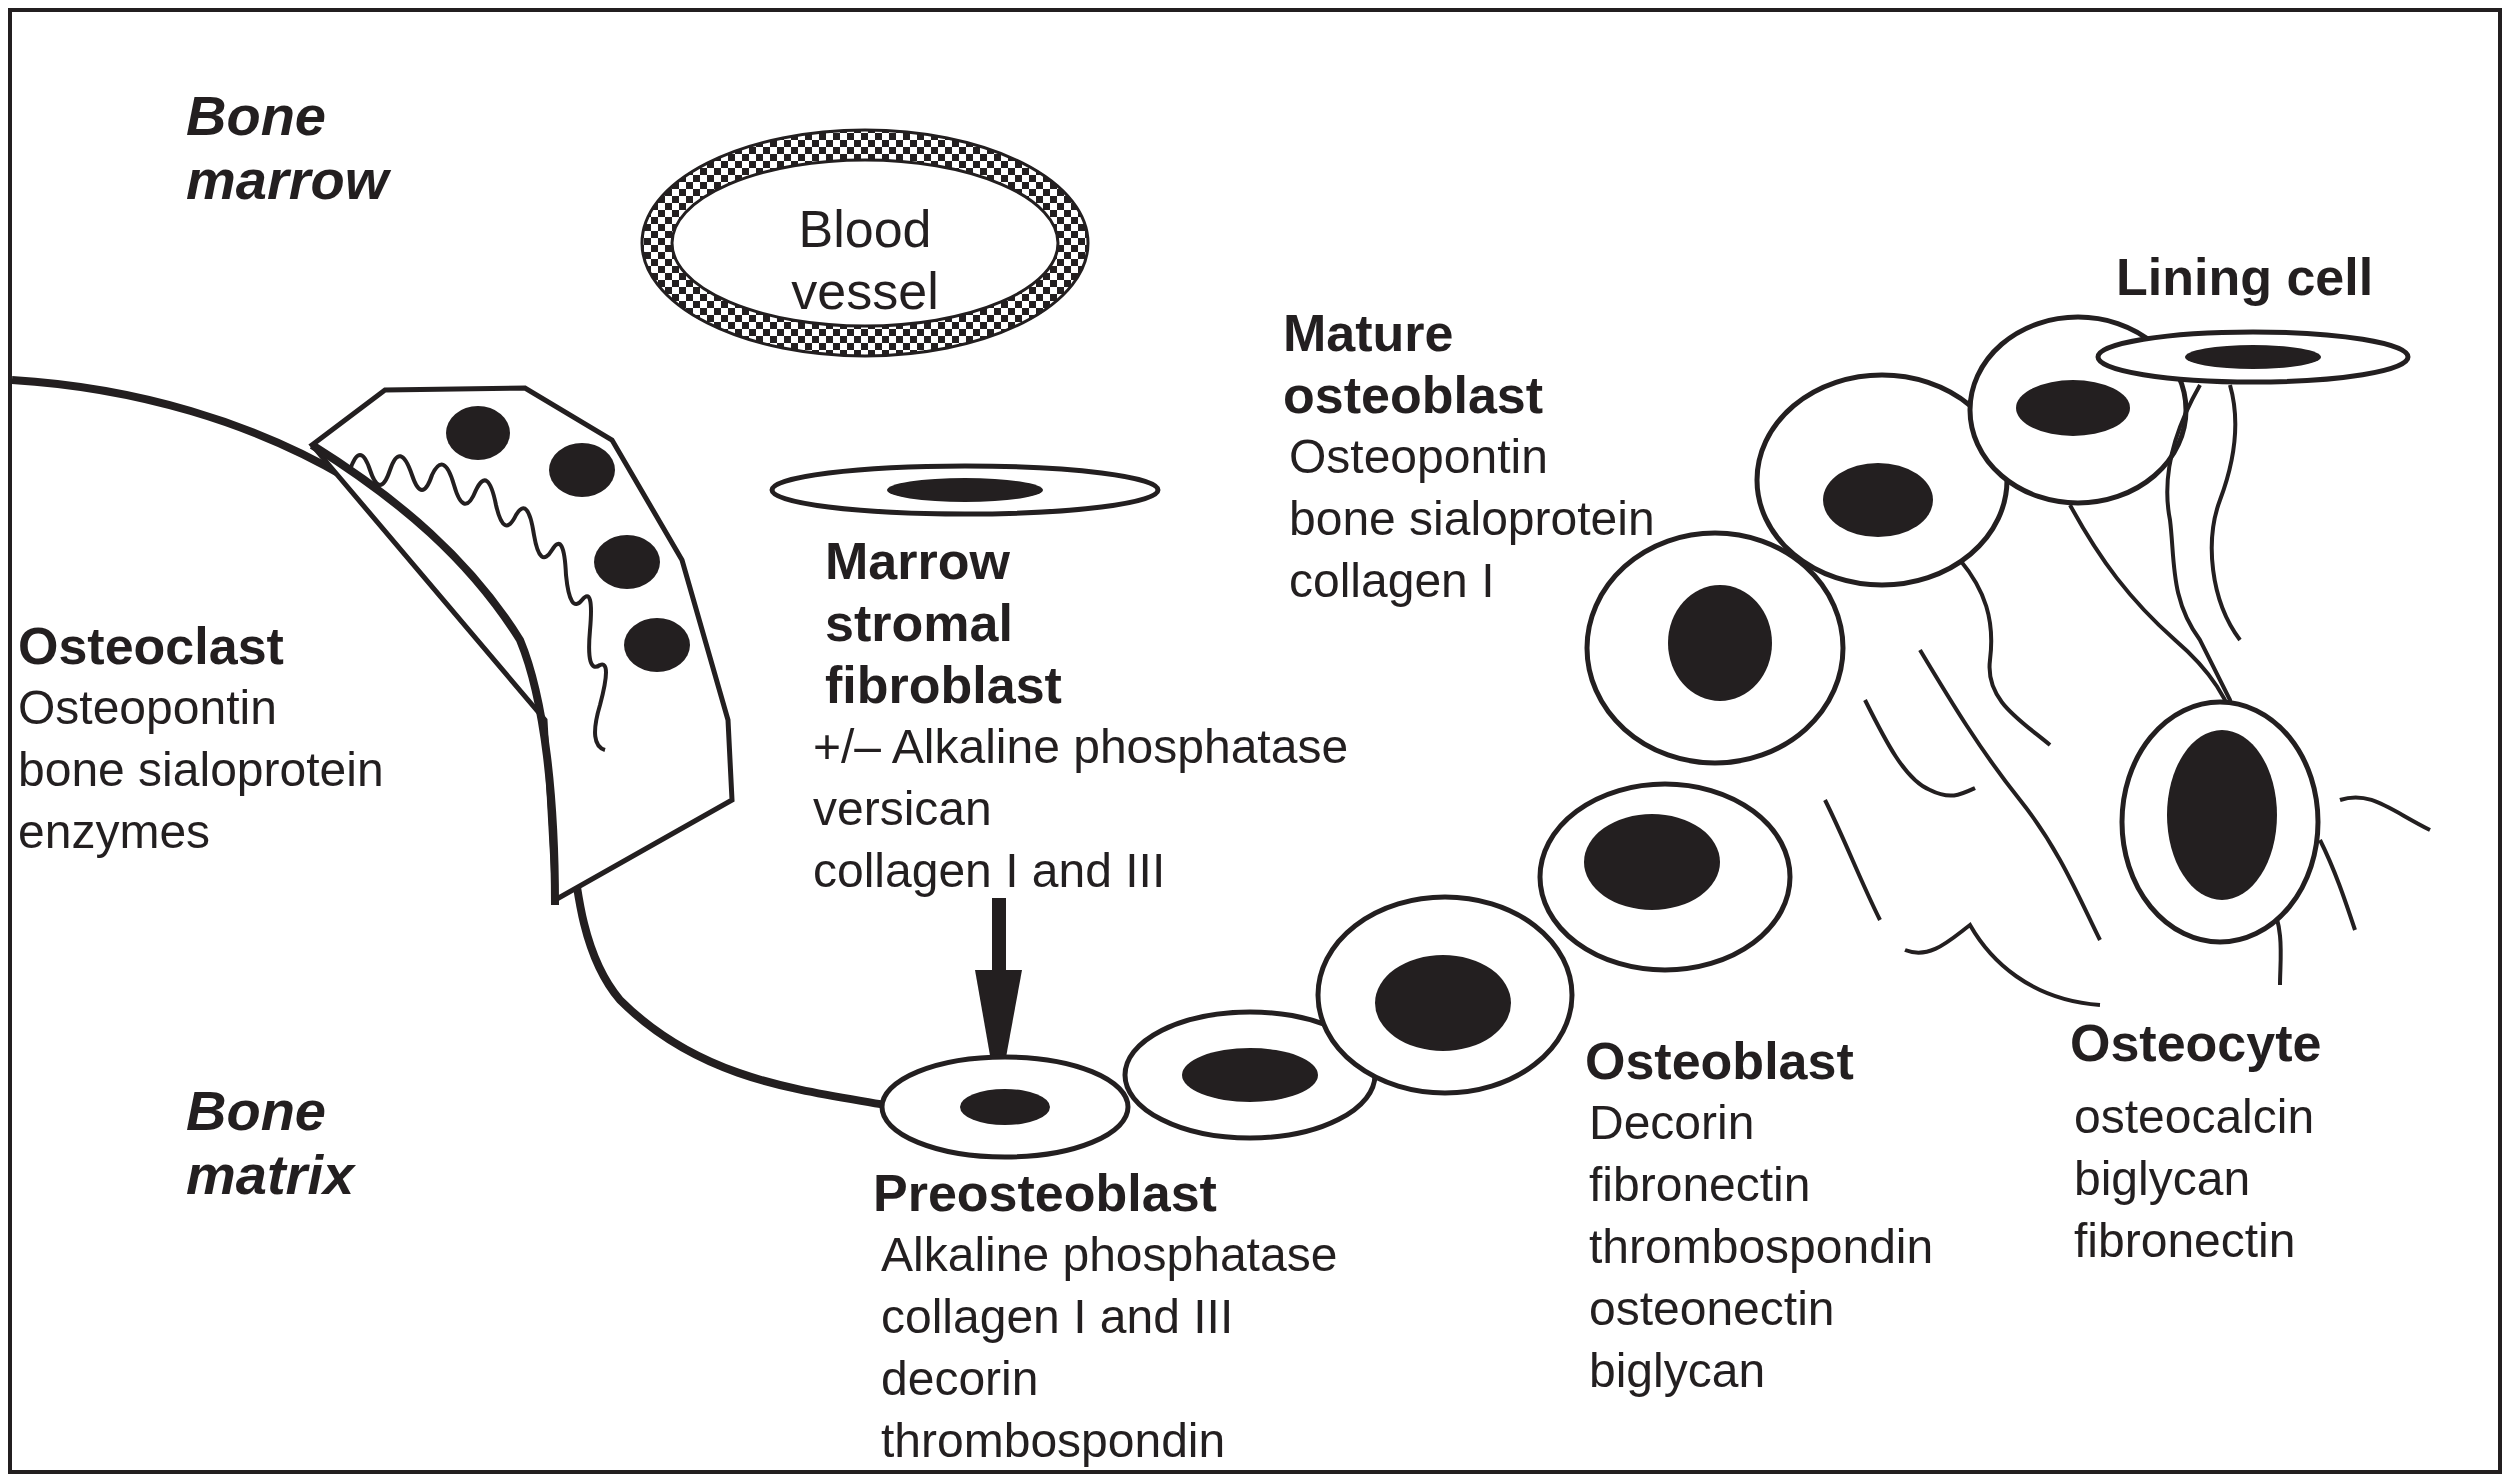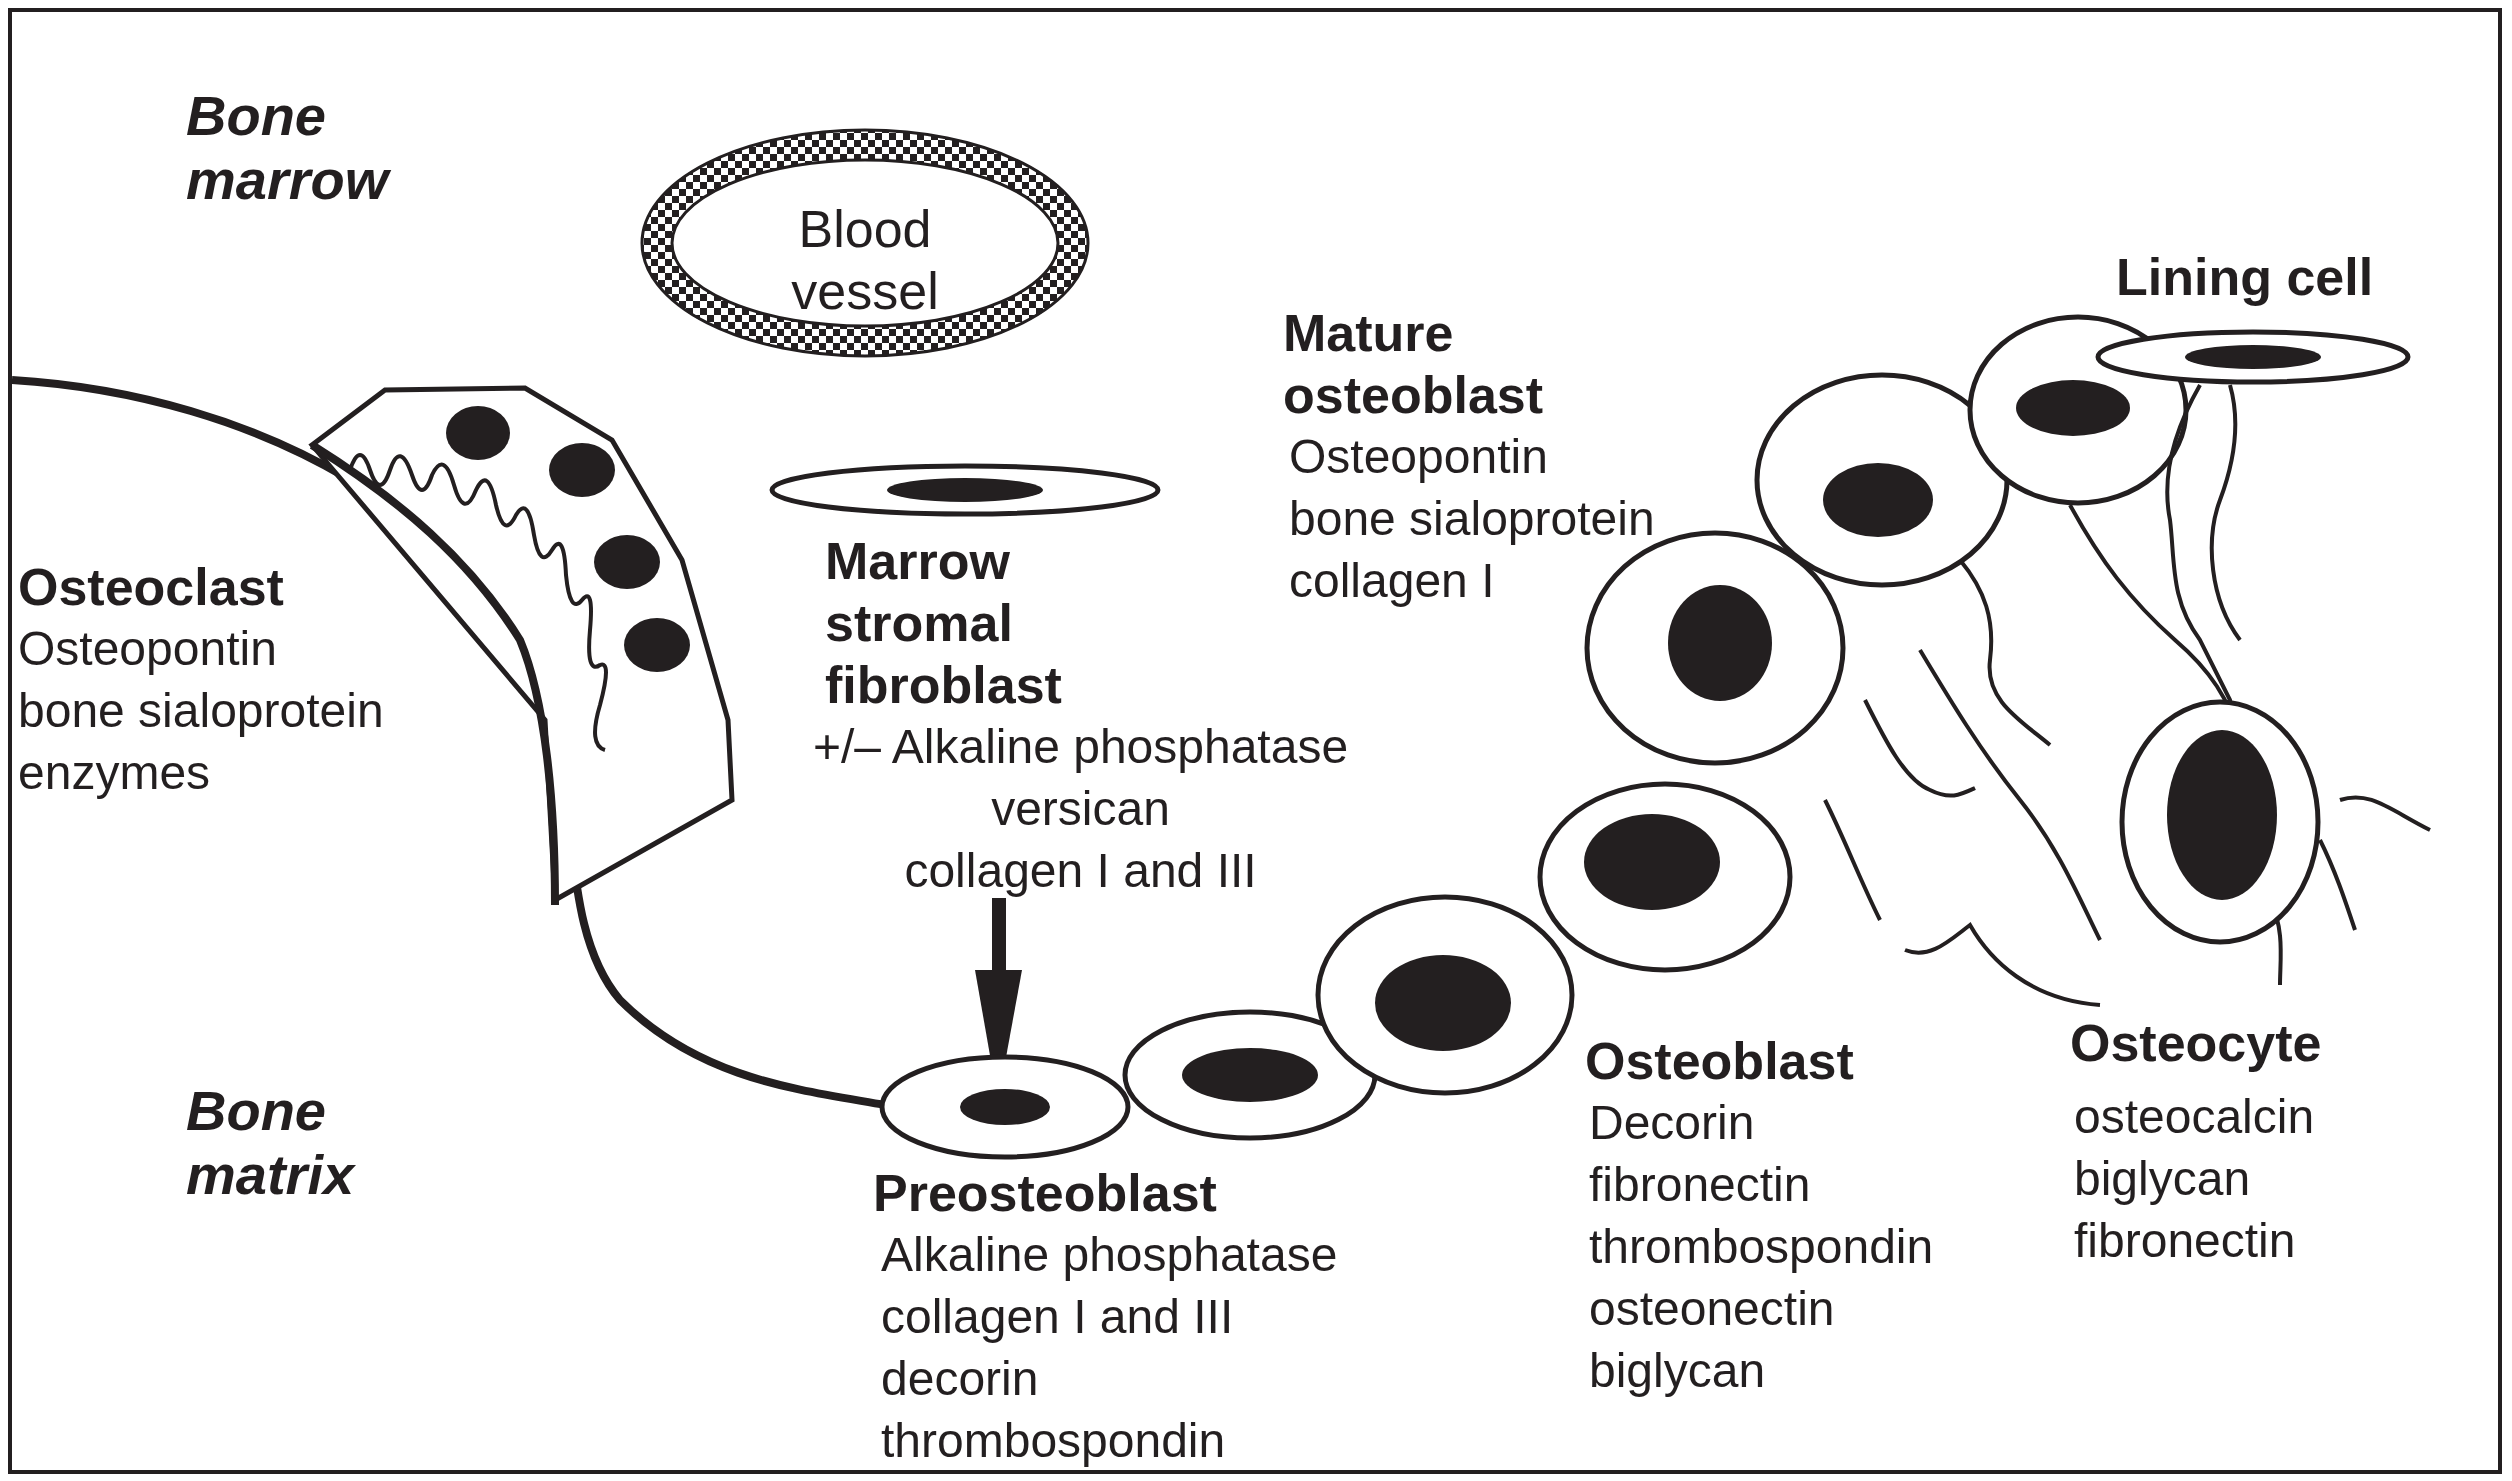--- a/index.html
+++ b/index.html
@@ -117,33 +117,33 @@
 <div class="lbl region" style="left:186px; top:1079px;">
   <div>Bone</div>
   <div>matrix</div>
 </div>
 
 <div class="lbl vessel-label" style="left:765px; top:198px; width:200px;">
   <div>Blood</div>
   <div>vessel</div>
 </div>
 
-<div class="lbl" style="left:18px; top:556px;">
+<div class="lbl" style="left:18px; top:615px;">
   <div class="title">Osteoclast</div>
   <div class="markers">Osteopontin</div>
   <div class="markers">bone sialoprotein</div>
   <div class="markers">enzymes</div>
 </div>
 
 <div class="lbl" style="left:825px; top:530px;">
   <div class="title">Marrow</div>
   <div class="title">stromal</div>
   <div class="title">fibroblast</div>
 </div>
-<div class="lbl" style="left:813px; top:716px;text-align:center;">
+<div class="lbl" style="left:813px; top:716px;">
   <div class="markers">+/– Alkaline phosphatase</div>
   <div class="markers">versican</div>
   <div class="markers">collagen I and III</div>
 </div>
 
 <div class="lbl" style="left:825px; top:1162px;margin-left:48px;">
   <div class="title">Preosteoblast</div>
   <div style="padding-left:8px;">
     <div class="markers">Alkaline phosphatase</div>
     <div class="markers">collagen I and III</div>

